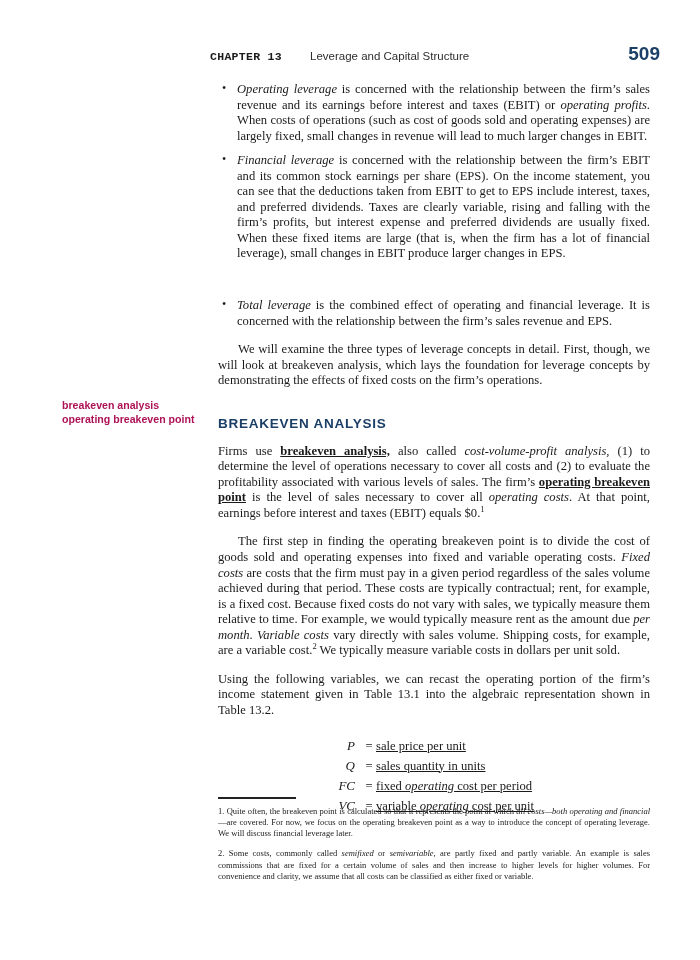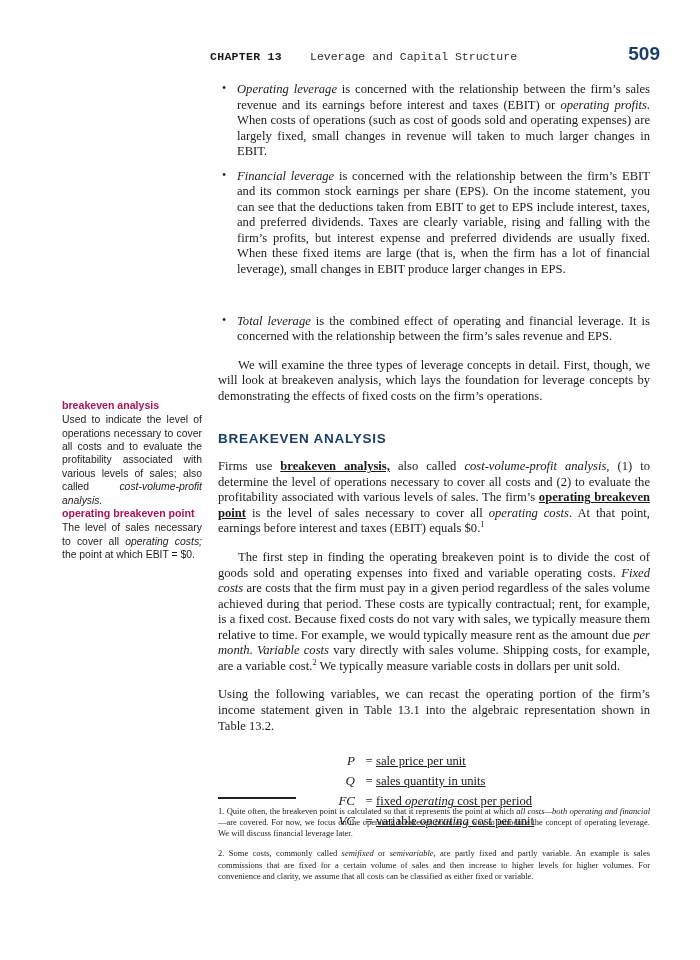--- a/index.html
+++ b/index.html
@@ -28,21 +28,21 @@
   }
   .rh-chapter {
     font-family: Liberation Mono, monospace;
     font-weight: bold;
     font-size: 11.5px;
     letter-spacing: 0.3px;
     color: #1b1b1b;
     white-space: nowrap;
   }
   .rh-title {
-    font-family: Liberation Mono, monospace;
+    font-family: Liberation Sans, sans-serif;
     font-size: 11.5px;
     color: #2e2e2e;
     margin-left: 17px;
     white-space: nowrap;
     padding-left: 11px;
   }
   .rh-pageno {
     font-family: "Liberation Sans", "DejaVu Sans", sans-serif;
     font-weight: bold;
     font-size: 19px;
@@ -196,34 +196,32 @@
 <div class="running-head">
   <span class="rh-chapter">CHAPTER 13</span>
   <span class="rh-title">Leverage and Capital Structure</span>
   <span class="rh-pageno">509</span>
 </div>
 
 <div class="margin-notes">
 
   <div>
     <p class="gloss-term">breakeven analysis</p>
-    <p class="gloss-def"><span>Used to indicate the level of operations necessary to cover all costs and to evaluate the profitability associated with various levels of sales; also called </span><i>cost-volume-profit analysis.</i><span></span></p>
   </div>
 
   <div>
     <p class="gloss-term">operating breakeven point</p>
-    <p class="gloss-def"><span>The level of sales necessary to cover all </span><i>operating costs;</i><span> the point at which EBIT = $0.</span></p>
   </div>
 
 </div>
 
 <div class="content">
 
   <ul class="bullets">
-    <li><i>Operating leverage</i><span> is concerned with the relationship between the firm’s sales revenue and its earnings before interest and taxes (EBIT) or </span><i>operating profits</i><span>. When costs of operations (such as cost of goods sold and operating expenses) are largely fixed, small changes in revenue will taken to much larger changes in EBIT.</span></li>
+    <li><i>Operating leverage</i><span> is concerned with the relationship between the firm’s sales revenue and its earnings before interest and taxes (EBIT) or </span><i>operating profits</i><span>. When costs of operations (such as cost of goods sold and operating expenses) are largely fixed, small changes in revenue will lead to much larger changes in EBIT.</span></li>
     <li><i>Financial leverage</i><span> is concerned with the relationship between the firm’s EBIT and its common stock earnings per share (EPS). On the income statement, you can see that the deductions taken from EBIT to get to EPS include interest, taxes, and preferred dividends. Taxes are clearly variable, rising and falling with the firm’s profits, but interest expense and preferred dividends are usually fixed. When these fixed items are large (that is, when the firm has a lot of financial leverage), small changes in EBIT produce larger changes in EPS.</span></li>
     <li><i>Total leverage</i><span> is the combined effect of operating and financial leverage. It is concerned with the relationship between the firm’s sales revenue and EPS.</span></li>
   </ul>
 
   <p class="para">We will examine the three types of leverage concepts in detail. First, though, we will look at breakeven analysis, which lays the foundation for leverage concepts by demonstrating the effects of fixed costs on the firm’s operations.</p>
 
   <h2 class="section-head">BREAKEVEN ANALYSIS</h2>
 
   <p class="para noindent"><span>Firms use </span><b>breakeven analysis,</b><span> also called </span><i>cost-volume-profit analysis,</i><span> (1) to determine the level of operations necessary to cover all costs and (2) to evaluate the profitability associated with various levels of sales. The firm’s </span><b>operating breakeven point</b><span> is the level of sales necessary to cover all </span><i>operating costs</i><span>. At that point, earnings before interest and taxes (EBIT) equals $0.</span><sup>1</sup></p>
 

